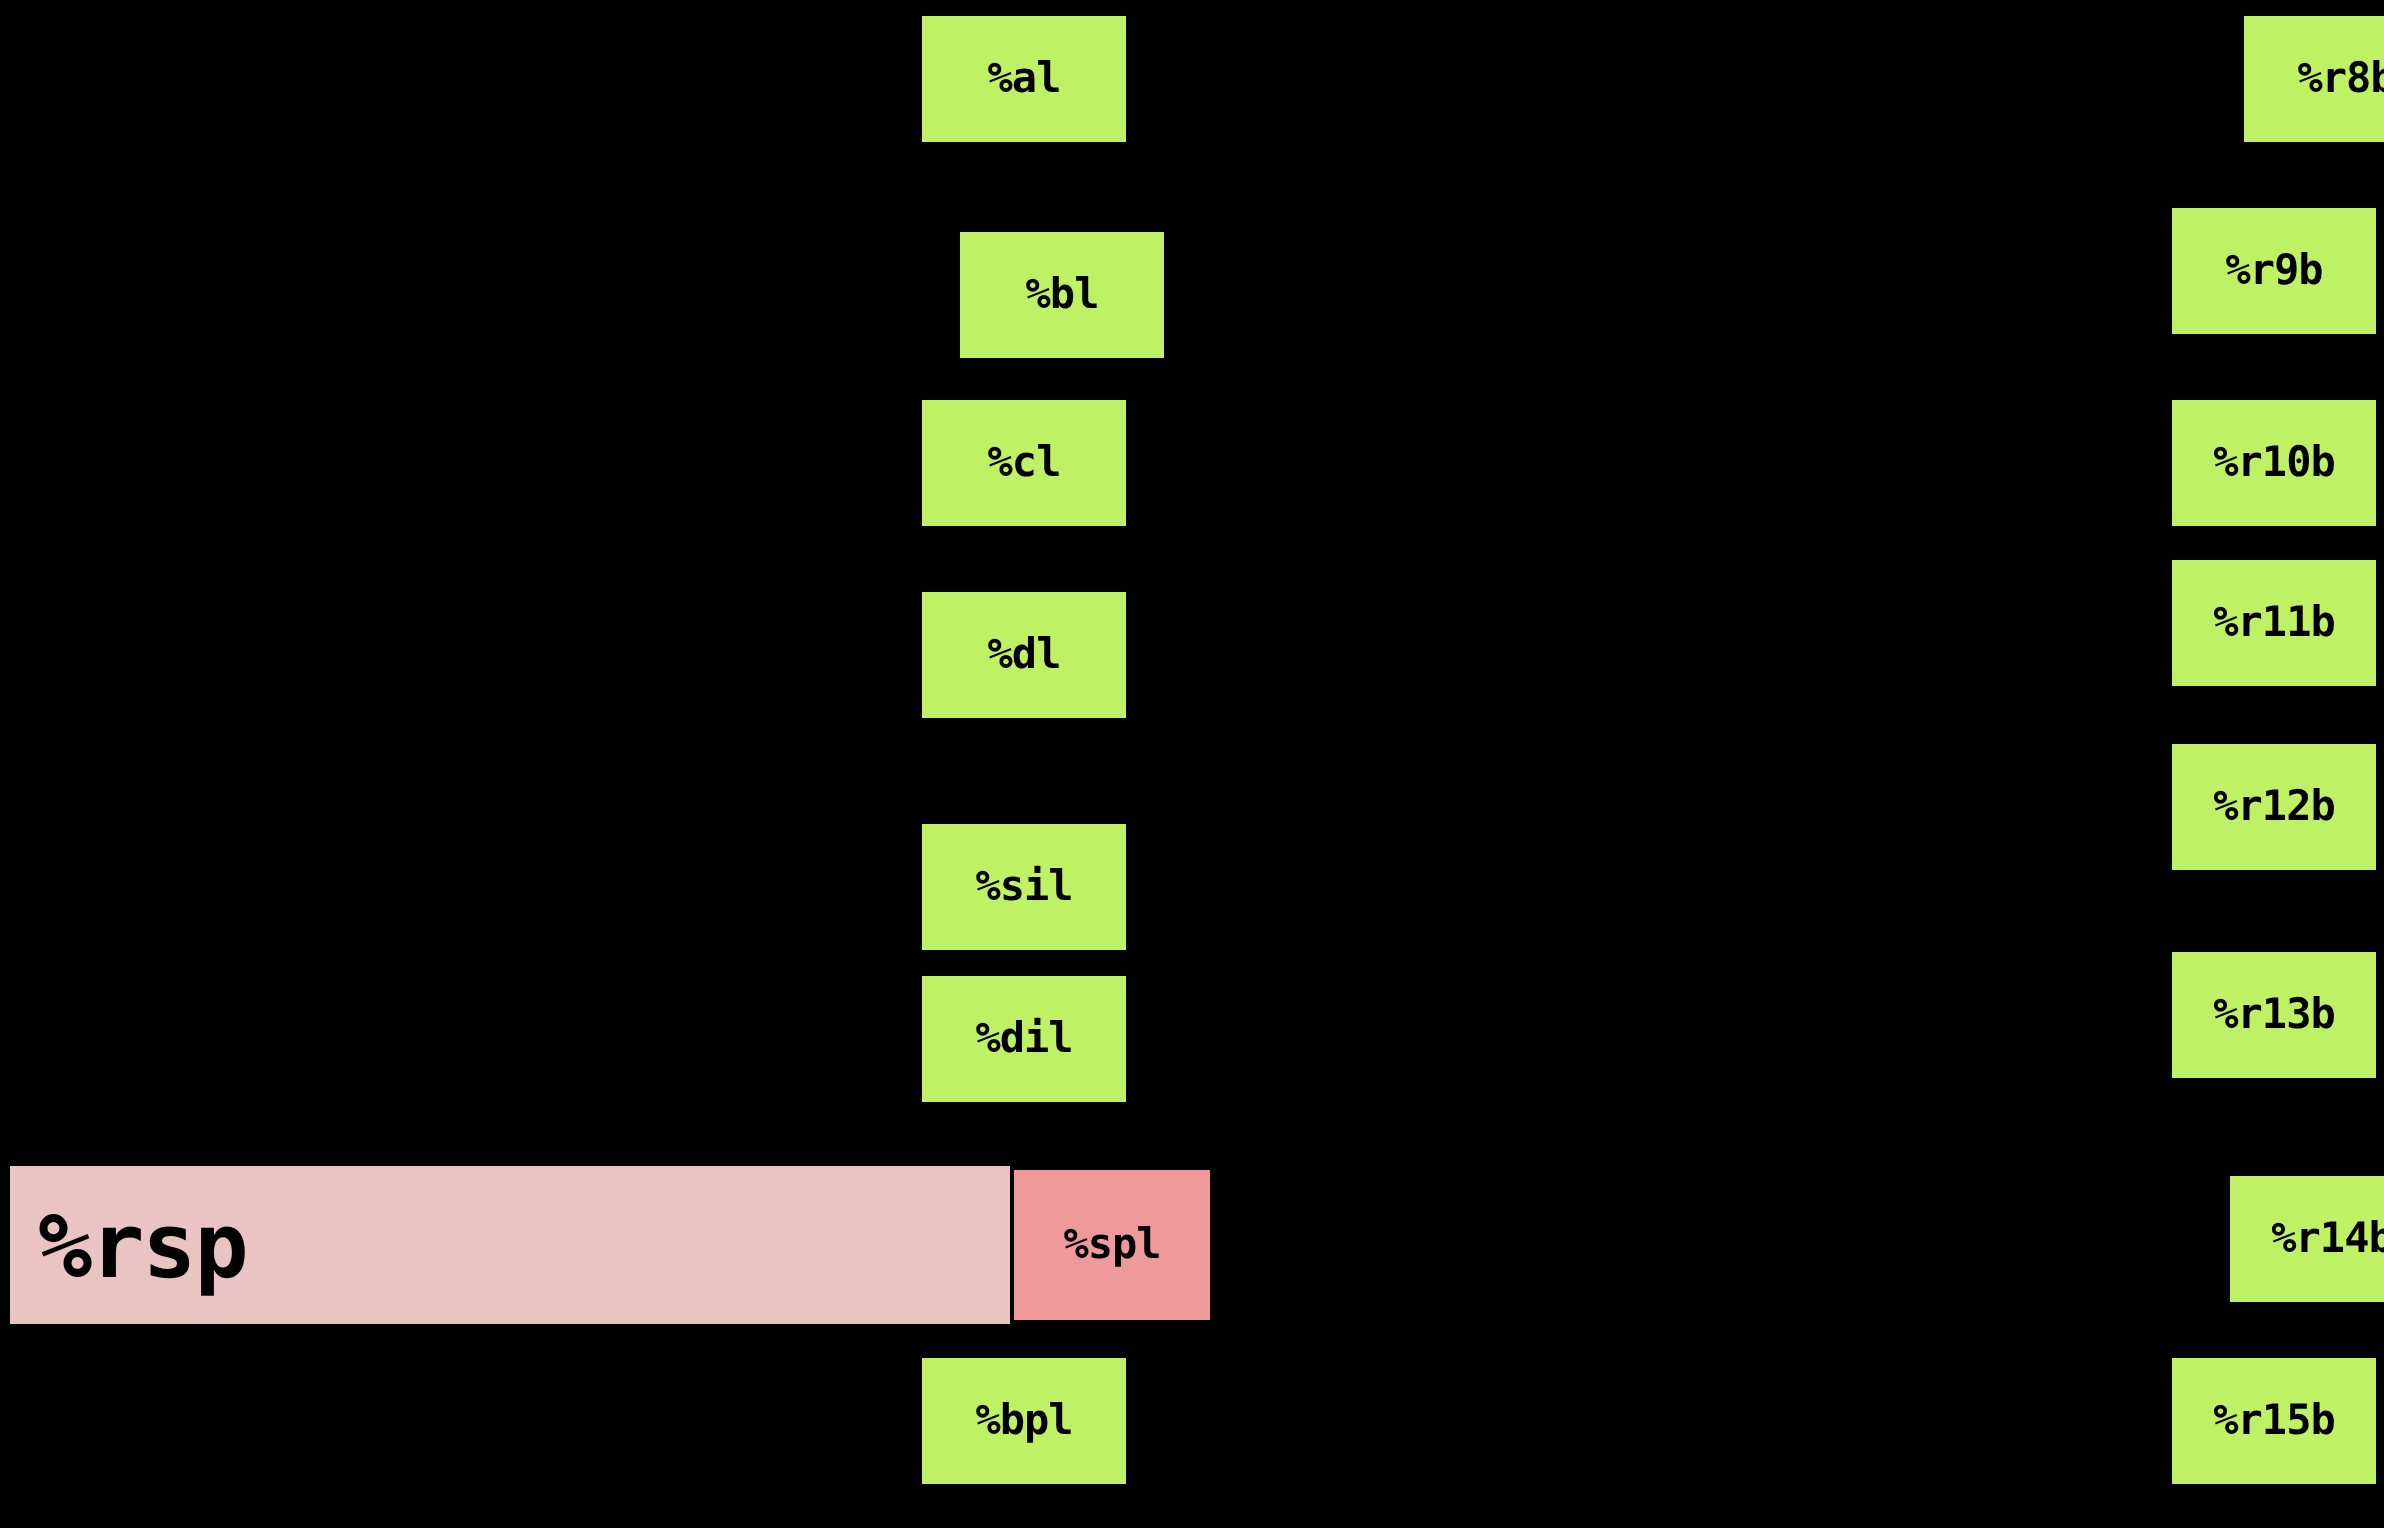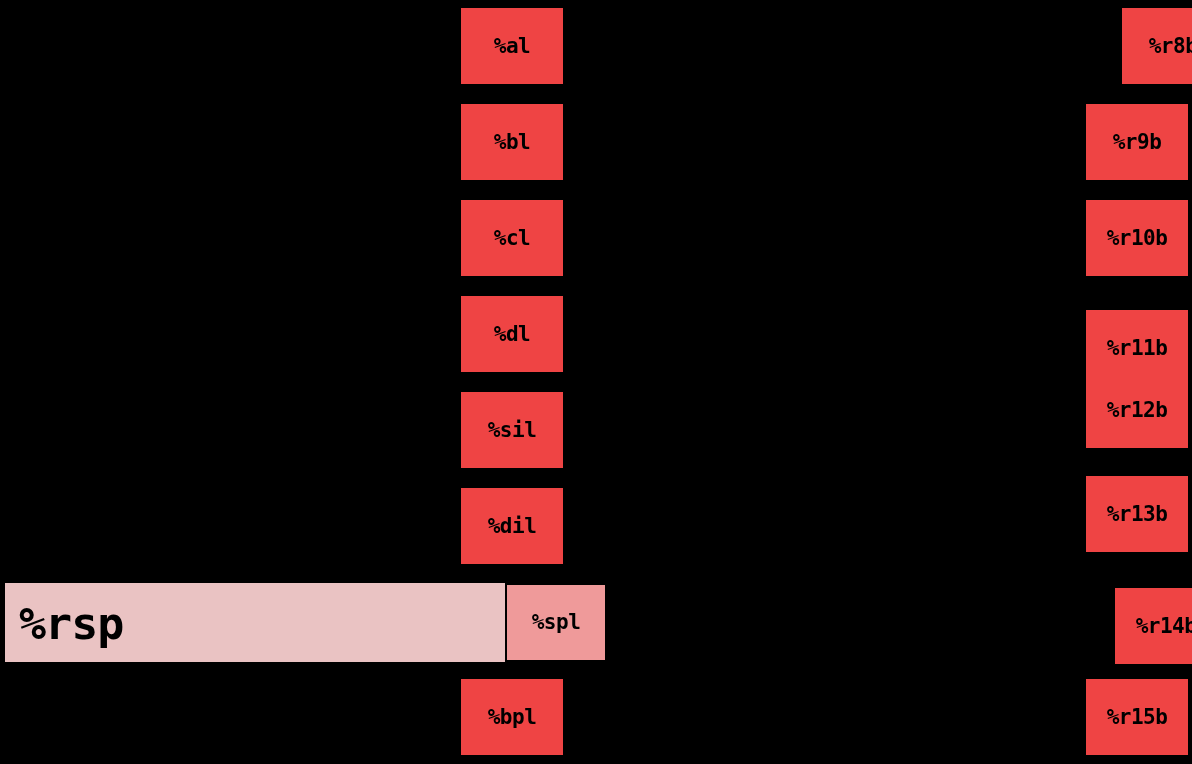--- a/index.html
+++ b/index.html
@@ -38,22 +38,22 @@
     line-height: 1;
     color: #000000;
     white-space: nowrap;
     letter-spacing: -1px;
   }
 
   
   .byte-box {
     position: absolute;
     width: 102px;
-    height: 76px;
-    background: #ef4444;
+    height: 63px;
+    background: #bef264;
     box-sizing: border-box;
     display: flex;
     align-items: center;
     justify-content: center;
   }
   .byte-box.col-mid { left: 461px; }
   .byte-box.col-right { left: 1086px; }
 
   .byte-box.highlighted {
     background: #ef9a9a;
@@ -73,30 +73,30 @@
   }
 </style>
 </head>
 <body>
 
 <div id="stage">
 
   <div class="byte-box col-mid" style="top:8px;">
     <span class="byte-label">%al</span>
   </div>
-  <div class="byte-box col-mid" style="top:104px;">
+  <div class="byte-box col-mid" style="top:116px;margin-left:19px;">
     <span class="byte-label">%bl</span>
   </div>
   <div class="byte-box col-mid" style="top:200px;">
     <span class="byte-label">%cl</span>
   </div>
   <div class="byte-box col-mid" style="top:296px;">
     <span class="byte-label">%dl</span>
   </div>
-  <div class="byte-box col-mid" style="top:392px;">
+  <div class="byte-box col-mid" style="top:412px;">
     <span class="byte-label">%sil</span>
   </div>
   <div class="byte-box col-mid" style="top:488px;">
     <span class="byte-label">%dil</span>
   </div>
 
   <div class="reg-bar">
     <span class="reg-bar-label">%rsp</span>
   </div>
 
@@ -110,21 +110,21 @@
 
   <div class="byte-box col-right" style="top:8px;margin-left:36px;">
     <span class="byte-label">%r8b</span>
   </div>
   <div class="byte-box col-right" style="top:104px;">
     <span class="byte-label">%r9b</span>
   </div>
   <div class="byte-box col-right" style="top:200px;justify-content:center;">
     <span class="byte-label">%r10b</span>
   </div>
-  <div class="byte-box col-right" style="top:310px;">
+  <div class="byte-box col-right" style="top:280px;">
     <span class="byte-label">%r11b</span>
   </div>
   <div class="byte-box col-right" style="top:372px;">
     <span class="byte-label">%r12b</span>
   </div>
   <div class="byte-box col-right" style="top:476px;">
     <span class="byte-label">%r13b</span>
   </div>
   <div class="byte-box col-right" style="top:588px;margin-left:29px;">
     <span class="byte-label">%r14b</span>

